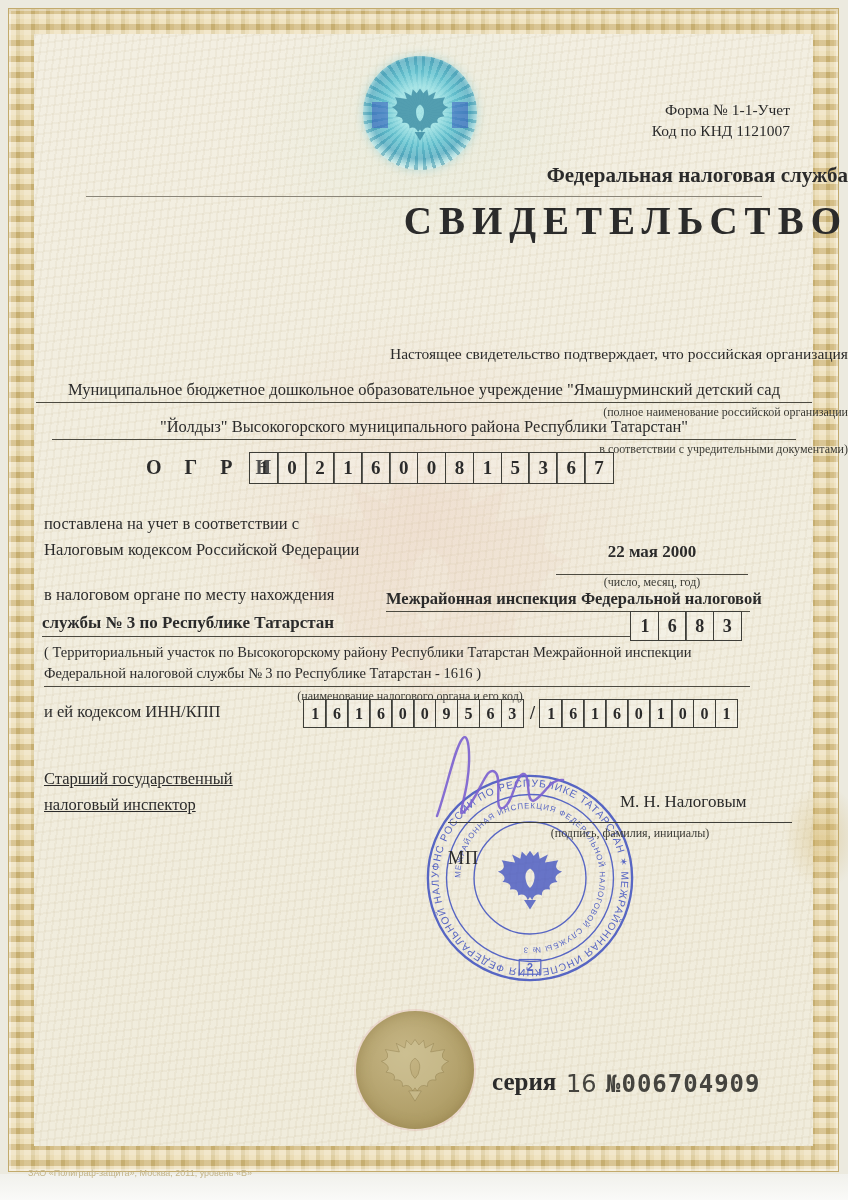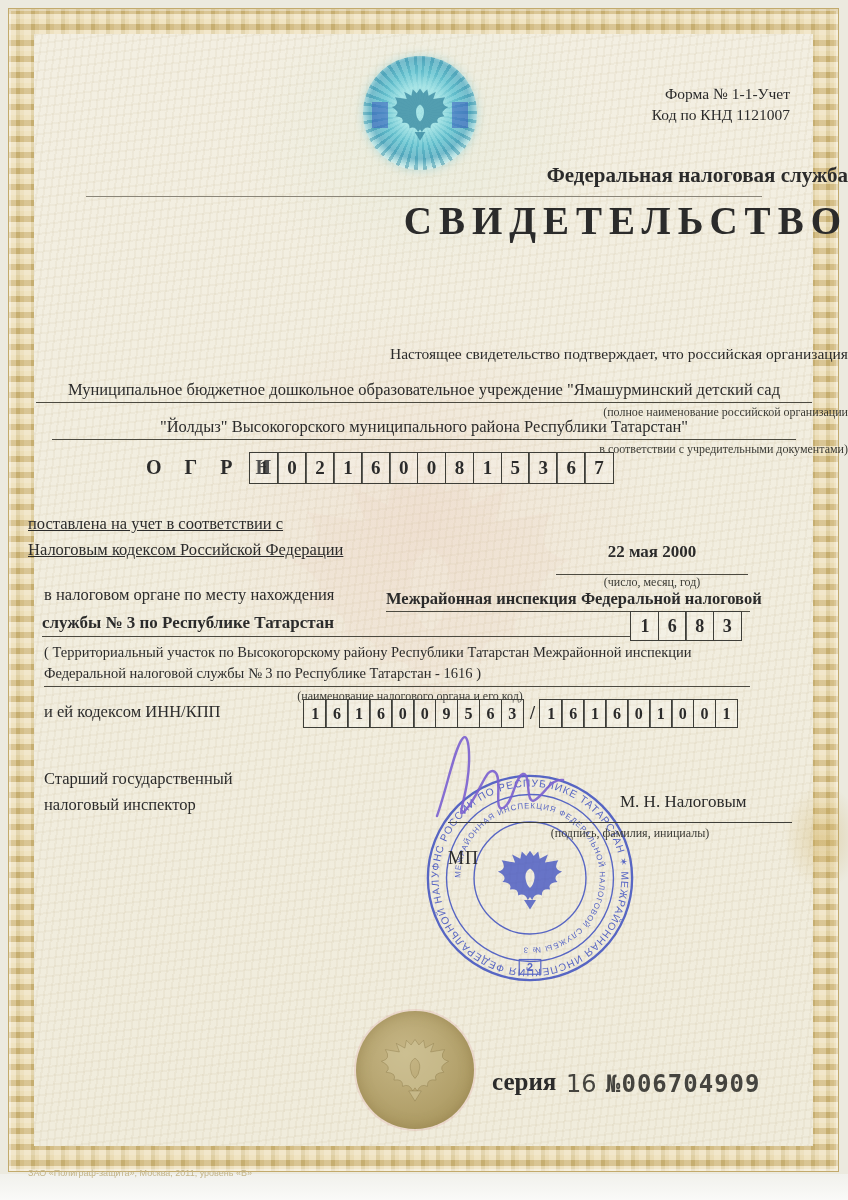--- a/index.html
+++ b/index.html
@@ -80,21 +80,21 @@
   </div>
 
   <div class="hologram">
     <div class="band l"></div>
     <div class="band r"></div>
     <svg width="66" height="66" viewBox="0 0 100 100">
       <path fill="rgba(26,110,140,0.6)" fill-rule="evenodd" d="M50 16 L45 23 L39 17 L37 27 L26 21 L30 32 L12 29 Q20 41 7 44 Q21 51 13 58 Q27 59 23 68 Q35 66 34 76 Q43 72 47 82 L50 78 L53 82 Q57 72 66 76 Q65 66 77 68 Q73 59 87 58 Q79 51 93 44 Q80 41 88 29 L70 32 L74 21 L63 27 L61 17 L55 23 Z M50 40 Q57 44 56 53 Q55 62 50 66 Q45 62 44 53 Q43 44 50 40 Z M42 82 L50 95 L58 82 Z"></path>
     </svg>
   </div>
 
-  <div class="abs" style="left:560px;top:84px;width:230px;text-align:right;font-size:15.5px;line-height:1.35;">
+  <div class="abs" style="left:560px;top:100px;width:230px;text-align:right;font-size:15.5px;line-height:1.35;">
     <div>Форма № 1-1-Учет</div>
     <div>Код по КНД 1121007</div>
   </div>
 
   <div class="abs center b" style="top:163px;font-size:21px;">Федеральная налоговая служба</div>
   <div class="rule" style="left:86px;right:86px;top:196px;"></div>
   <div class="abs center b" style="top:198px;font-size:39px;letter-spacing:7px;">СВИДЕТЕЛЬСТВО</div>
 
   <div class="abs center" style="top:345px;font-size:15.5px;">Настоящее свидетельство подтверждает, что российская организация</div>
 
@@ -113,21 +113,21 @@
       <span class="cell">0</span>
       <span class="cell">0</span>
       <span class="cell">8</span>
       <span class="cell">1</span>
       <span class="cell">5</span>
       <span class="cell">3</span>
       <span class="cell">6</span>
       <span class="cell">7</span>
     </div>
 
-  <div class="abs" style="left:28px;top:511px;font-size:16.5px;line-height:1.55;text-decoration:underline;">
+  <div class="abs" style="left:44px;top:511px;font-size:16.5px;line-height:1.55;">
     <div>поставлена  на учет в соответствии с</div>
     <div>Налоговым кодексом Российской Федерации</div>
   </div>
 
   <div class="abs" style="left:556px;top:542px;width:192px;text-align:center;">
     <div class="b u" style="font-size:17px;padding-bottom:12px;">22 мая 2000</div>
     <div class="cap">(число, месяц, год)</div>
   </div>
 
   <div class="abs" style="left:44px;top:585px;font-size:16.5px;">в налоговом органе по месту нахождения</div>
@@ -167,21 +167,21 @@
         <span class="cell">1</span>
         <span class="cell">6</span>
         <span class="cell">0</span>
         <span class="cell">1</span>
         <span class="cell">0</span>
         <span class="cell">0</span>
         <span class="cell">1</span>
       </span>
   </div>
 
-  <div class="abs" style="left:44px;top:766px;font-size:16.5px;line-height:1.6;">
+  <div class="abs" style="left:44px;top:766px;font-size:16.5px;line-height:1.6;text-decoration:underline;">
     <div>Старший государственный</div>
     <div>налоговый инспектор</div>
   </div>
   <div class="abs" style="left:620px;top:792px;font-size:17px;z-index:5;">М. Н. Налоговым</div>
   <div class="rule" style="left:448px;width:344px;top:822px;border-top:1.2px solid #3e3e38;z-index:5;"></div>
   <div class="abs cap" style="left:500px;width:260px;top:826px;text-align:center;z-index:5;">(подпись, фамилия, инициалы)</div>
   <div class="mp">МП</div>
 
   <div class="stamp">
     <svg width="216" height="216" viewBox="0 0 220 220">

